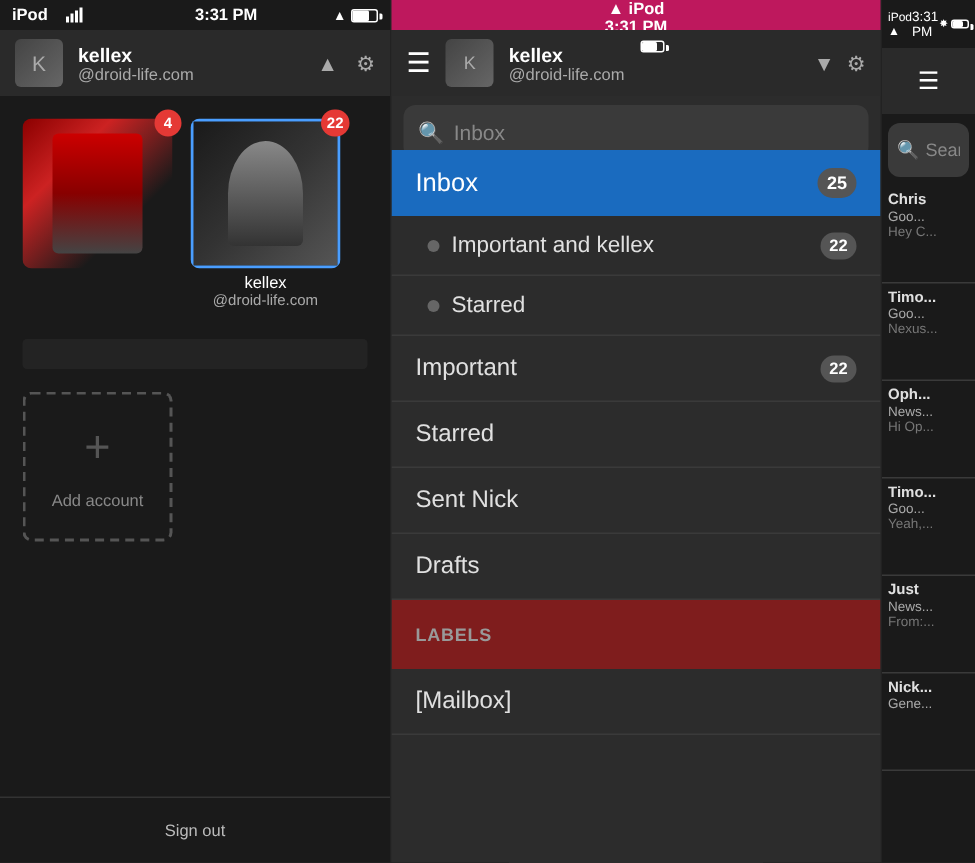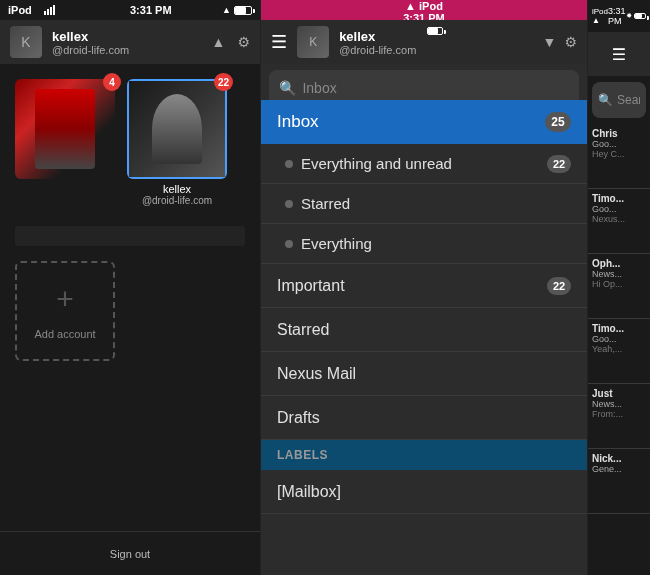--- a/index.html
+++ b/index.html
@@ -237,22 +237,22 @@
     .dropdown-section-count {
       margin-left: auto;
       background: #555; color: #fff;
       font-size: 11px; font-weight: bold;
       border-radius: 10px; min-width: 24px; height: 18px;
       display: flex; align-items: center; justify-content: center;
       padding: 0 5px;
     }
 
     .dropdown-labels-header {
-      height: 30px;
-      background: #0c4a6e;
+      height: 46px;
+      background: #7f1d1d;
       display: flex; align-items: center; padding: 0 16px;
     }
     .dropdown-labels-text { font-size: 12px; color: #999; font-weight: bold; text-transform: uppercase; letter-spacing: 0.5px; }
 
     
     .email-list {
       flex: 1;
       overflow: hidden;
     }
     .email-item {
@@ -443,41 +443,37 @@
 
   <div class="dropdown-overlay">
 
     <div class="dropdown-inbox-row">
       <span class="dropdown-inbox-label">Inbox</span>
       <span class="dropdown-inbox-count">25</span>
     </div>
 
     <div class="dropdown-sub-item">
       <div class="dropdown-bullet"></div>
-      <span class="dropdown-sub-label">Everything and unread</span>
+      <span class="dropdown-sub-label">Important and kellex</span>
       <span class="dropdown-sub-count">22</span>
     </div>
     <div class="dropdown-sub-item">
       <div class="dropdown-bullet"></div>
       <span class="dropdown-sub-label">Starred</span>
     </div>
-    <div class="dropdown-sub-item">
-      <div class="dropdown-bullet"></div>
-      <span class="dropdown-sub-label">Everything</span>
-    </div>
 
     <div class="dropdown-section-item">
       <span class="dropdown-section-label">Important</span>
       <span class="dropdown-section-count">22</span>
     </div>
     <div class="dropdown-section-item">
       <span class="dropdown-section-label">Starred</span>
     </div>
     <div class="dropdown-section-item">
-      <span class="dropdown-section-label">Nexus Mail</span>
+      <span class="dropdown-section-label">Sent Nick</span>
     </div>
     <div class="dropdown-section-item">
       <span class="dropdown-section-label">Drafts</span>
     </div>
 
     <div class="dropdown-labels-header">
       <span class="dropdown-labels-text">Labels</span>
     </div>
 
     <div class="dropdown-section-item">

